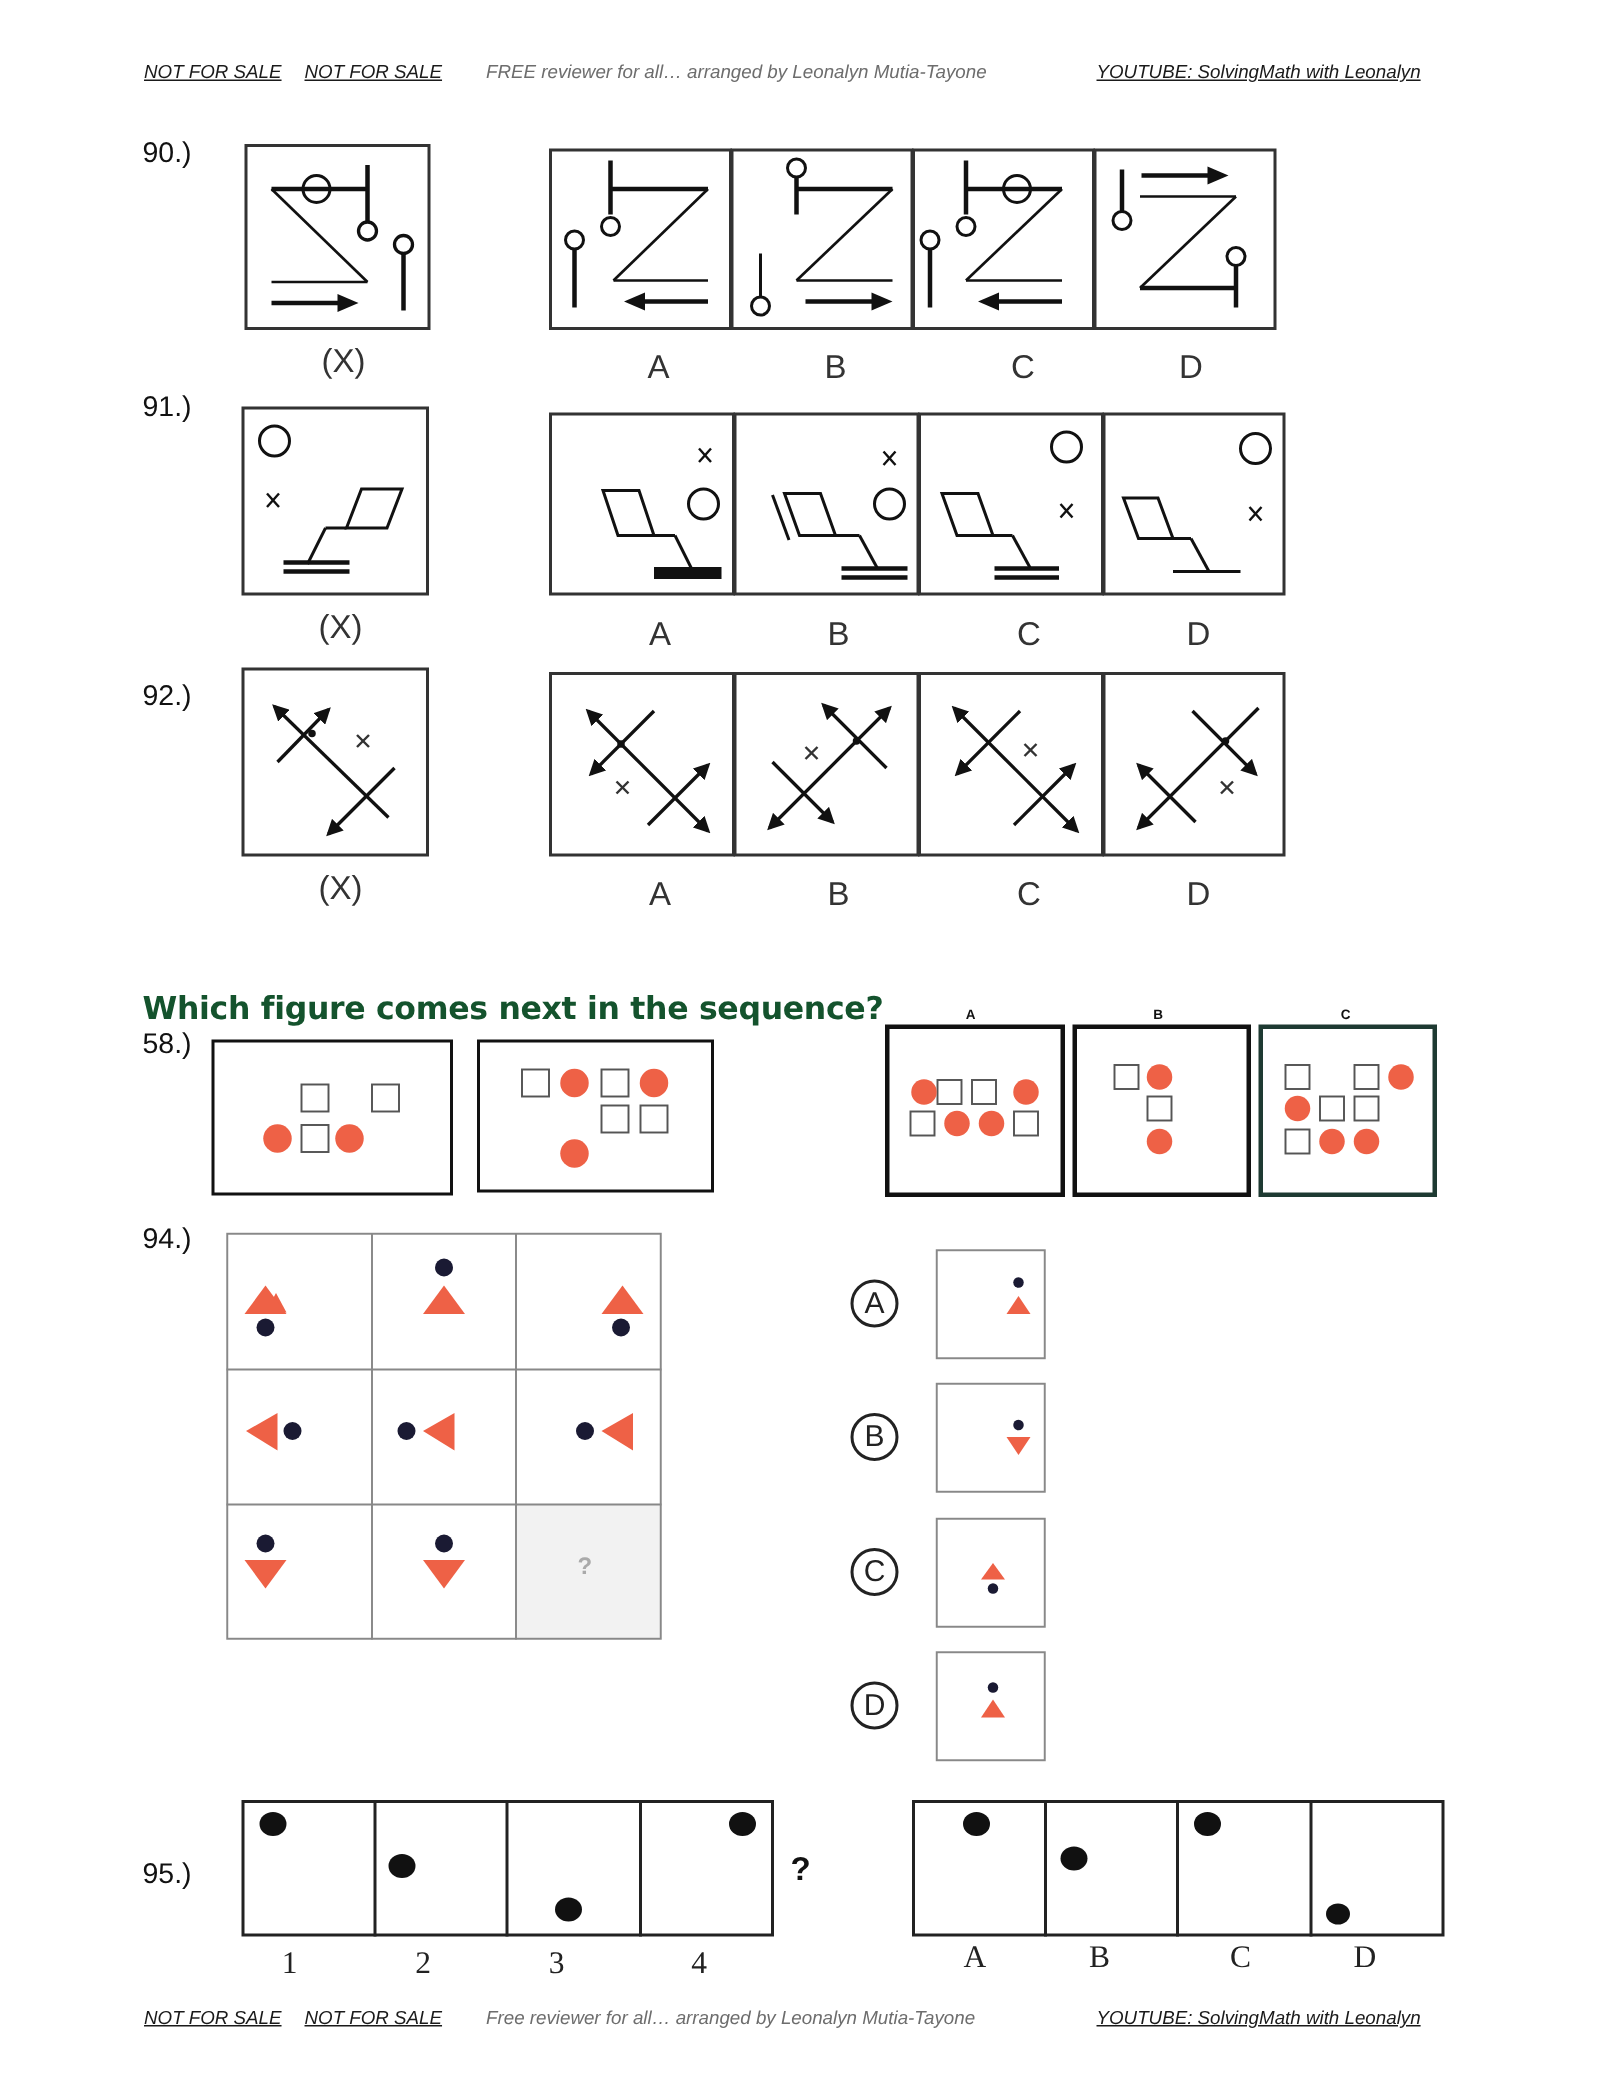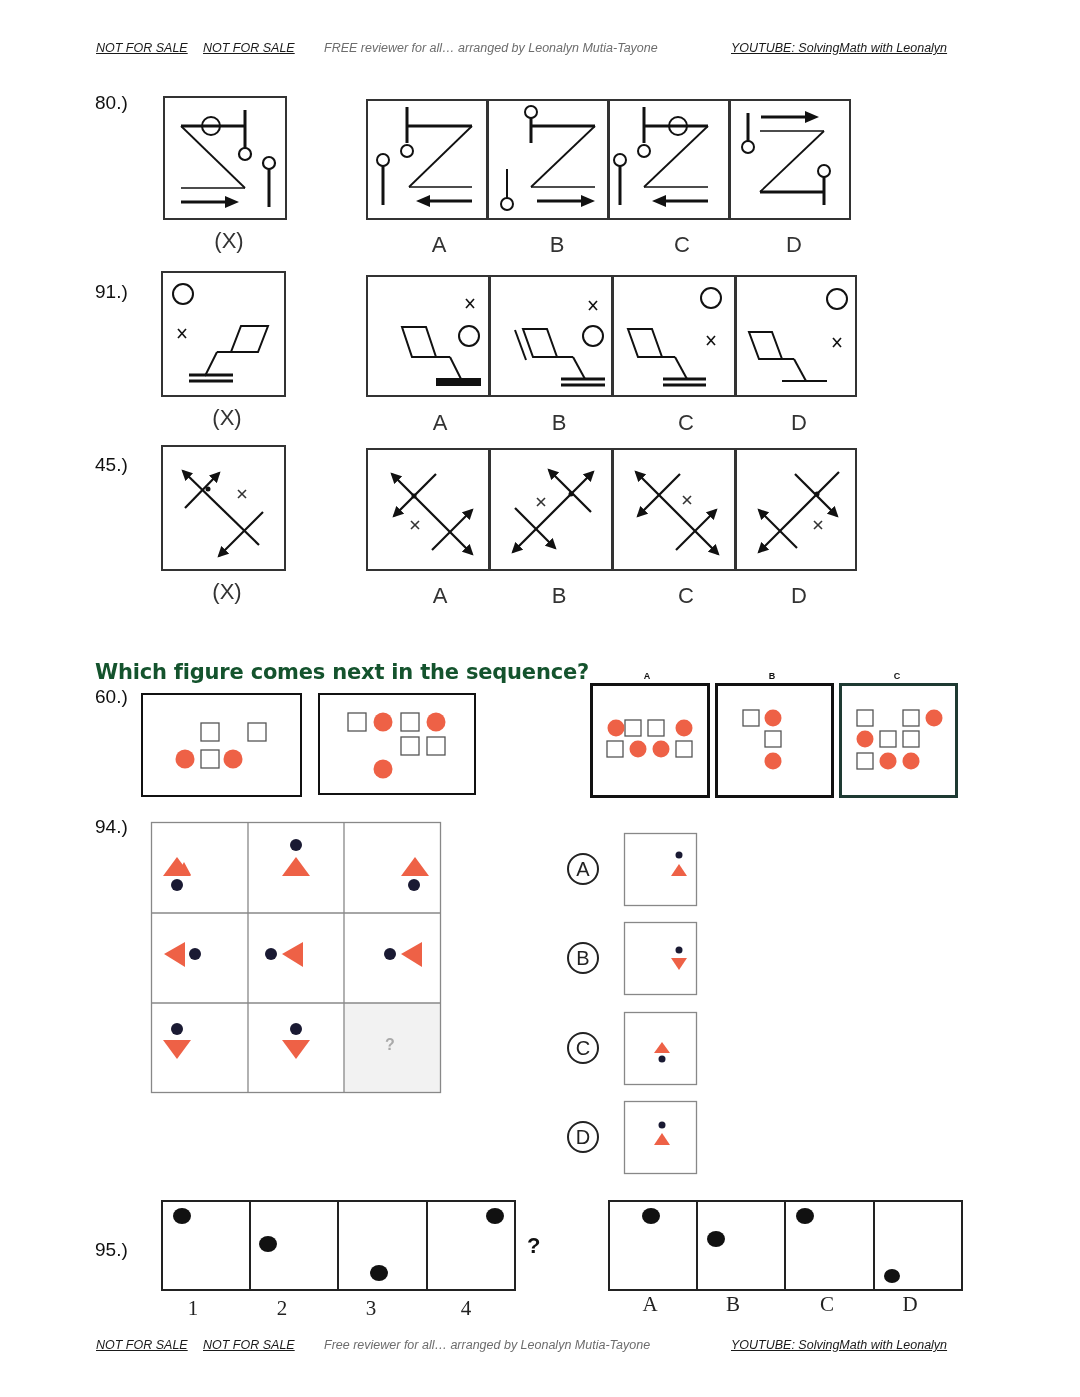--- a/index.html
+++ b/index.html
@@ -18,21 +18,21 @@
   .qmark { position: absolute; font-size: 22px; font-weight: bold; font-family: "Liberation Sans", sans-serif; color: #111; }
 </style>
 </head>
 <body>
 
 <div class="hdr dark" style="left:96px; top:41px;">NOT FOR SALE</div>
 <div class="hdr dark" style="left:203px; top:41px;">NOT FOR SALE</div>
 <div class="hdr gray" style="left:324px; top:41px;">FREE reviewer for all… arranged by Leonalyn Mutia-Tayone</div>
 <div class="hdr dark" style="left:731px; top:41px;">YOUTUBE: SolvingMath with Leonalyn</div>
 
-<div class="qnum" style="left:95px; top:92px;">80.)</div>
+<div class="qnum" style="left:95px; top:92px;">90.)</div>
 
 <svg style="left:163px; top:96px;" width="124" height="124" viewBox="0 0 124 124">
   <rect x="1" y="1" width="122" height="122" fill="#fff" stroke="#333" stroke-width="2"></rect>
   <g stroke="#111" fill="none" stroke-width="2.2">
     <line x1="18" y1="30" x2="82" y2="30" stroke-width="3"></line>
     <line x1="82" y1="14" x2="82" y2="54" stroke-width="3"></line>
     <circle cx="48" cy="30" r="9" stroke-width="2" fill="none"></circle>
     <circle cx="82" cy="58" r="6" fill="#fff"></circle>
     <line x1="18" y1="30" x2="82" y2="92" stroke-width="1.8"></line>
     <line x1="18" y1="92" x2="82" y2="92" stroke-width="1.6"></line>
@@ -101,21 +101,21 @@
       <circle cx="95" cy="72" r="6" stroke-width="2" fill="#fff"></circle>
     </g>
     <polygon points="76,12 90,18 76,24" fill="#111"></polygon>
   </svg>
 </div>
 <div class="lbl" style="left:409px; top:232px;">A</div>
 <div class="lbl" style="left:527px; top:232px;">B</div>
 <div class="lbl" style="left:652px; top:232px;">C</div>
 <div class="lbl" style="left:764px; top:232px;">D</div>
 
-<div class="qnum" style="left:95px; top:281px;">91.)</div>
+<div class="qnum" style="left:95px; top:261px;">91.)</div>
 
 <svg style="left:161px; top:271px;" width="125" height="126" viewBox="0 0 125 126">
   <rect x="1" y="1" width="123" height="124" fill="#fff" stroke="#333" stroke-width="2"></rect>
   <g stroke="#111" fill="none" stroke-width="2">
     <circle cx="22" cy="23" r="10"></circle>
     <line x1="17" y1="58" x2="25" y2="67" stroke-width="1.6"></line>
     <line x1="25" y1="58" x2="17" y2="67" stroke-width="1.6"></line>
     <polygon points="80,55 107,55 97,81 70,81"></polygon>
     <line x1="70" y1="81" x2="56" y2="81"></line>
     <line x1="56" y1="81" x2="44" y2="105"></line>
@@ -176,21 +176,21 @@
       <line x1="59" y1="84" x2="71" y2="106"></line>
       <line x1="47" y1="106" x2="92" y2="106"></line>
     </g>
   </svg>
 </div>
 <div class="lbl" style="left:410px; top:410px;">A</div>
 <div class="lbl" style="left:529px; top:410px;">B</div>
 <div class="lbl" style="left:656px; top:410px;">C</div>
 <div class="lbl" style="left:769px; top:410px;">D</div>
 
-<div class="qnum" style="left:95px; top:454px;">45.)</div>
+<div class="qnum" style="left:95px; top:454px;">92.)</div>
 
 <svg style="left:161px; top:445px;" width="125" height="126" viewBox="0 0 125 126">
   <defs>
     <marker id="ah" viewBox="0 0 10 10" refX="8" refY="5" markerWidth="5" markerHeight="5" orient="auto-start-reverse">
       <path d="M0,0 L10,5 L0,10 z" fill="#111"></path>
     </marker>
   </defs>
   <rect x="1" y="1" width="123" height="124" fill="#fff" stroke="#333" stroke-width="2"></rect>
   <g stroke="#111" stroke-width="2.2" fill="none">
     <line x1="28" y1="50" x2="104" y2="124" marker-start="url(#ah)" transform="translate(-6,-24)"></line>
@@ -278,21 +278,21 @@
       </g>
   </svg>
 </div>
 <div class="lbl" style="left:410px; top:583px;">A</div>
 <div class="lbl" style="left:529px; top:583px;">B</div>
 <div class="lbl" style="left:656px; top:583px;">C</div>
 <div class="lbl" style="left:769px; top:583px;">D</div>
 
 <div class="heading" style="left:95px; top:660px;">Which figure comes next in the sequence?</div>
 
-<div class="qnum" style="left:95px; top:686px;">60.)</div>
+<div class="qnum" style="left:95px; top:686px;">58.)</div>
 
 <svg style="left:141px; top:693px;" width="161" height="104" viewBox="0 0 161 104">
   <rect x="1" y="1" width="159" height="102" fill="#fff" stroke="#111" stroke-width="2"></rect>
   <g fill="#fff" stroke="#555" stroke-width="1.3">
     <rect x="60" y="30" width="18" height="18"></rect>
     <rect x="107" y="30" width="18" height="18"></rect>
     <rect x="60" y="57" width="18" height="18"></rect>
   </g>
   <g fill="#ee6146">
     <circle cx="44" cy="66" r="9.5"></circle>

